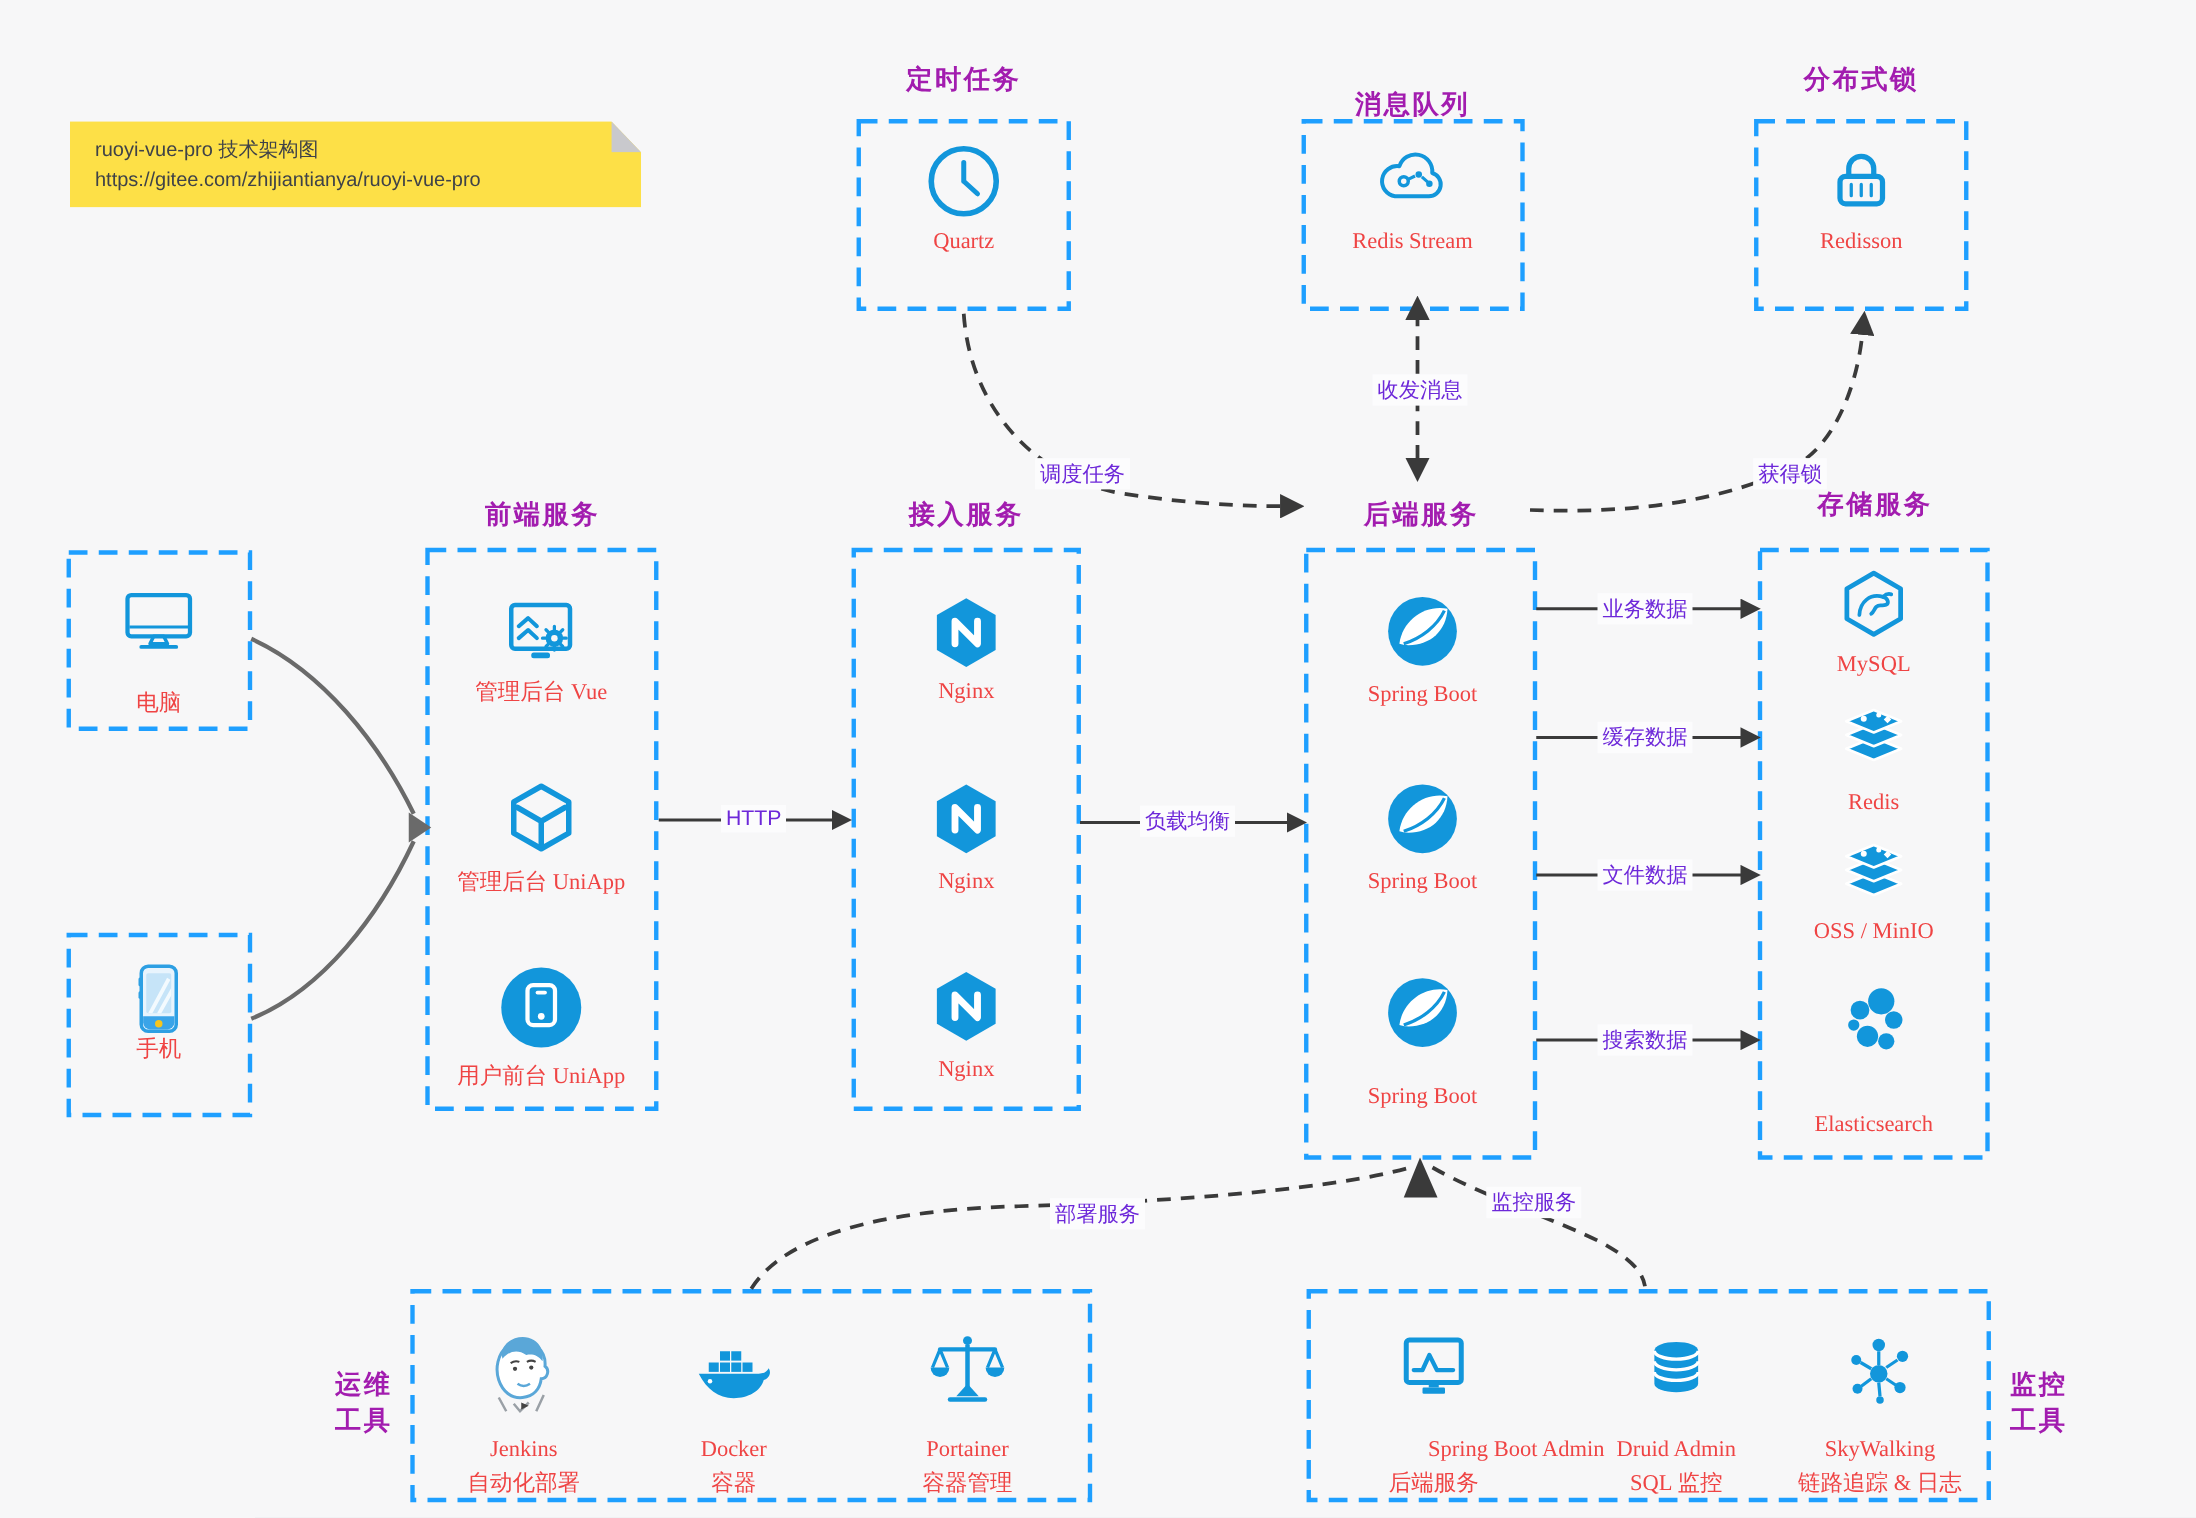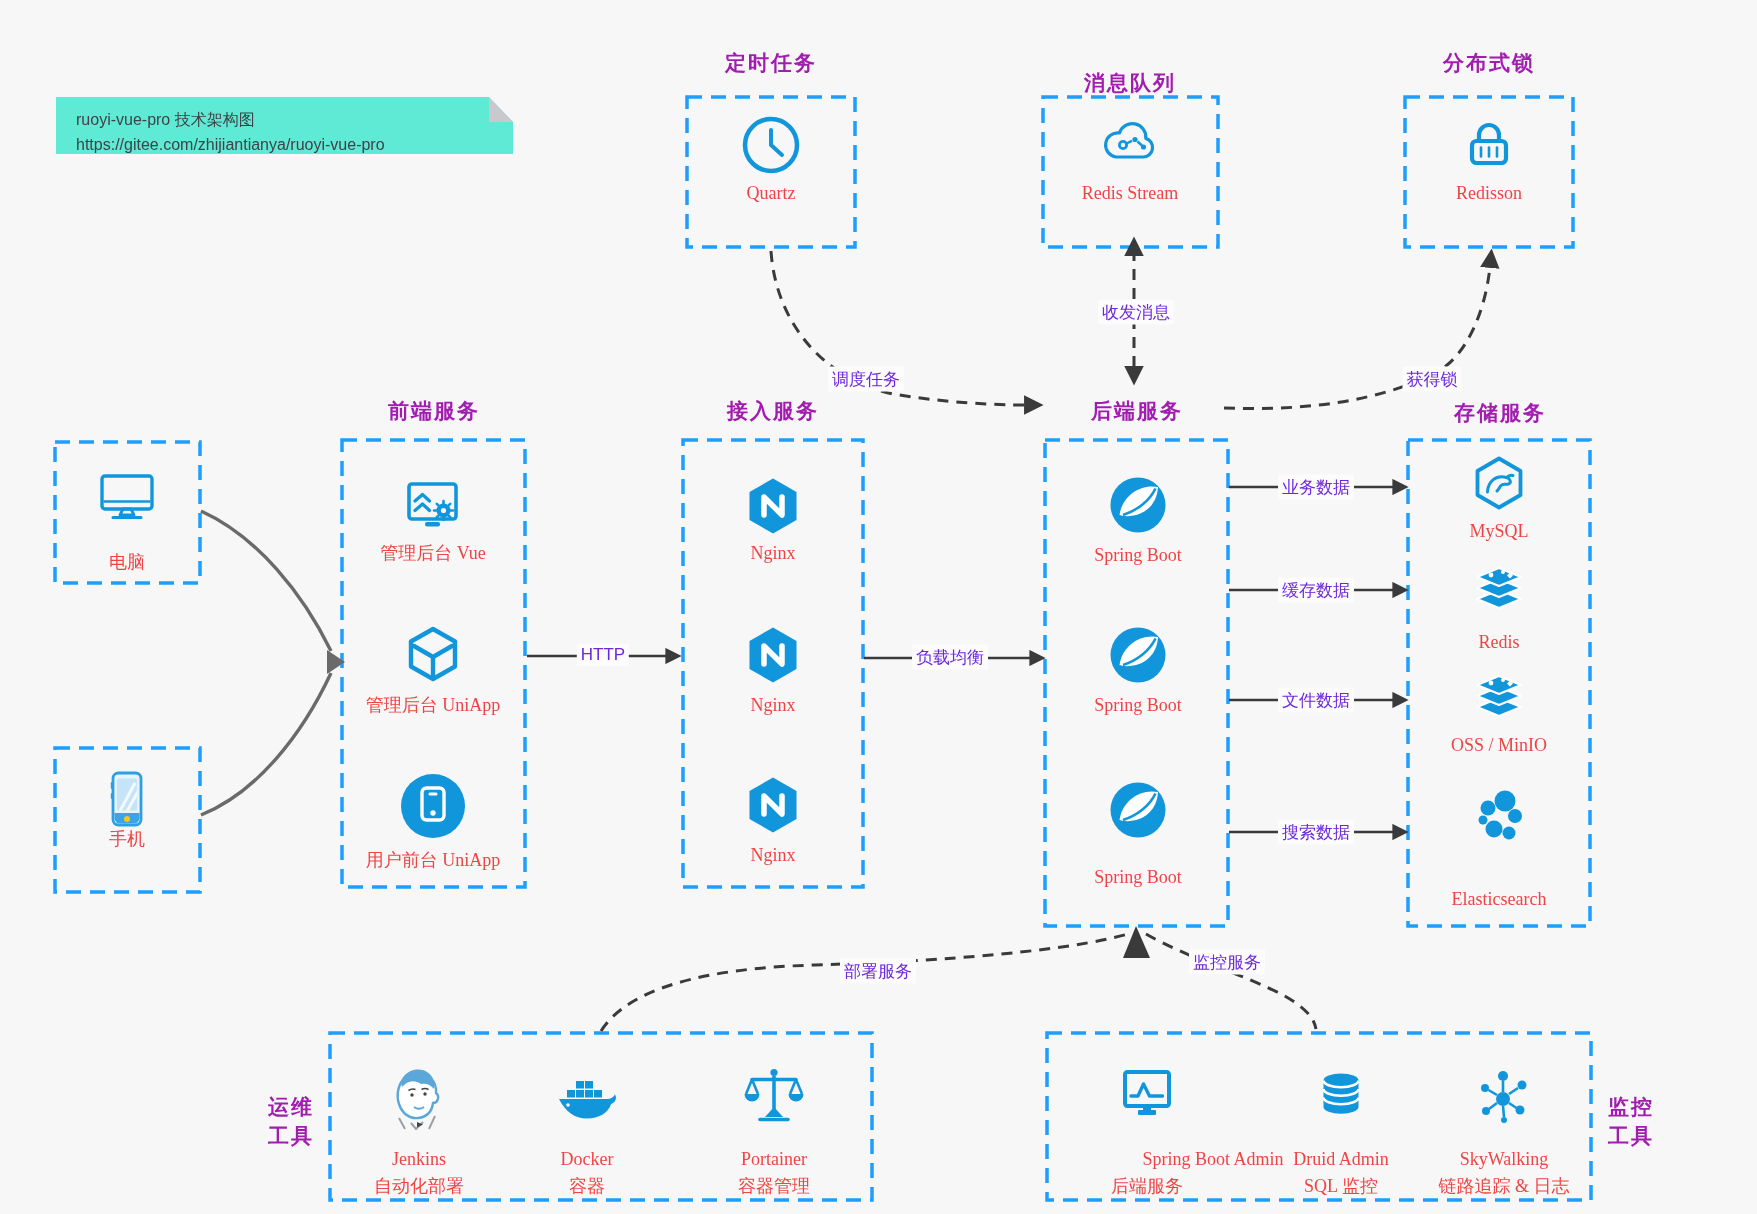--- a/index.html
+++ b/index.html
@@ -5,21 +5,21 @@
   html,body{margin:0;padding:0;background:#eceff1;}
   #canvas{position:relative;width:1757px;height:1214px;background:#f7f7f8;overflow:hidden;
           font-family:"Liberation Sans","DejaVu Sans",sans-serif;color:#333;}
   svg.overlay{position:absolute;left:0;top:0;}
   .lbl{position:absolute;transform:translate(-50%,-50%);font-size:18px;color:#ef4444;white-space:nowrap;text-align:center;font-family:Liberation Serif, serif;}
   .rtit{position:absolute;transform:translate(-50%,-50%);font-size:21px;font-weight:bold;color:#a21caf;
         letter-spacing:2px;white-space:nowrap;}
   .elbl{position:absolute;transform:translate(-50%,-50%);font-size:17px;color:#6d28d9;background:#fcfcfd;
         padding:1px 4px;white-space:nowrap;z-index:5;}
   .icon{position:absolute;}
-  .note-body{position:absolute;left:56px;top:97px;width:457px;height:57px;background:#5eead4;
+  .note-body{position:absolute;left:56px;top:97px;width:457px;height:69px;background:#fde047;
              clip-path:polygon(0 0,433px 0,457px 25px,457px 69px,0 69px);}
   .note-fold{position:absolute;left:489px;top:97px;width:24px;height:25px;background:#c9c9cd;
              clip-path:polygon(0 0,100% 100%,0 100%);}
   .note-line{position:absolute;left:20px;font-size:16px;color:#3f4248;white-space:nowrap;}
 </style>
 </head>
 <body>
 
 <div id="canvas">
 
@@ -74,21 +74,21 @@
     </g>
     <path d="M327 650 L345 662 L327 674 Z" fill="#6a6a6a"></path>
   </svg>
 
   <div class="rtit" style="left:771px;top:63px;">定时任务</div>
   <div class="rtit" style="left:1130px;top:63px;margin-top:20px;">消息队列</div>
   <div class="rtit" style="left:1489px;top:63px;">分布式锁</div>
   <div class="rtit" style="left:434px;top:411px;">前端服务</div>
   <div class="rtit" style="left:773px;top:411px;">接入服务</div>
   <div class="rtit" style="left:1137px;top:411px;">后端服务</div>
-  <div class="rtit" style="left:1500px;top:413px;">存储服务</div>
+  <div class="rtit" style="left:1500px;top:403px;">存储服务</div>
   <div class="rtit" style="left:291px;top:1107px;">运维</div>
   <div class="rtit" style="left:291px;top:1136px;">工具</div>
   <div class="rtit" style="left:1631px;top:1107px;">监控</div>
   <div class="rtit" style="left:1631px;top:1136px;">工具</div>
 
   <div class="elbl" style="left:603px;top:655px;">HTTP</div>
   <div class="elbl" style="left:950px;top:657px;">负载均衡</div>
   <div class="elbl" style="left:1316px;top:487px;">业务数据</div>
   <div class="elbl" style="left:1316px;top:590px;">缓存数据</div>
   <div class="elbl" style="left:1316px;top:700px;">文件数据</div>

